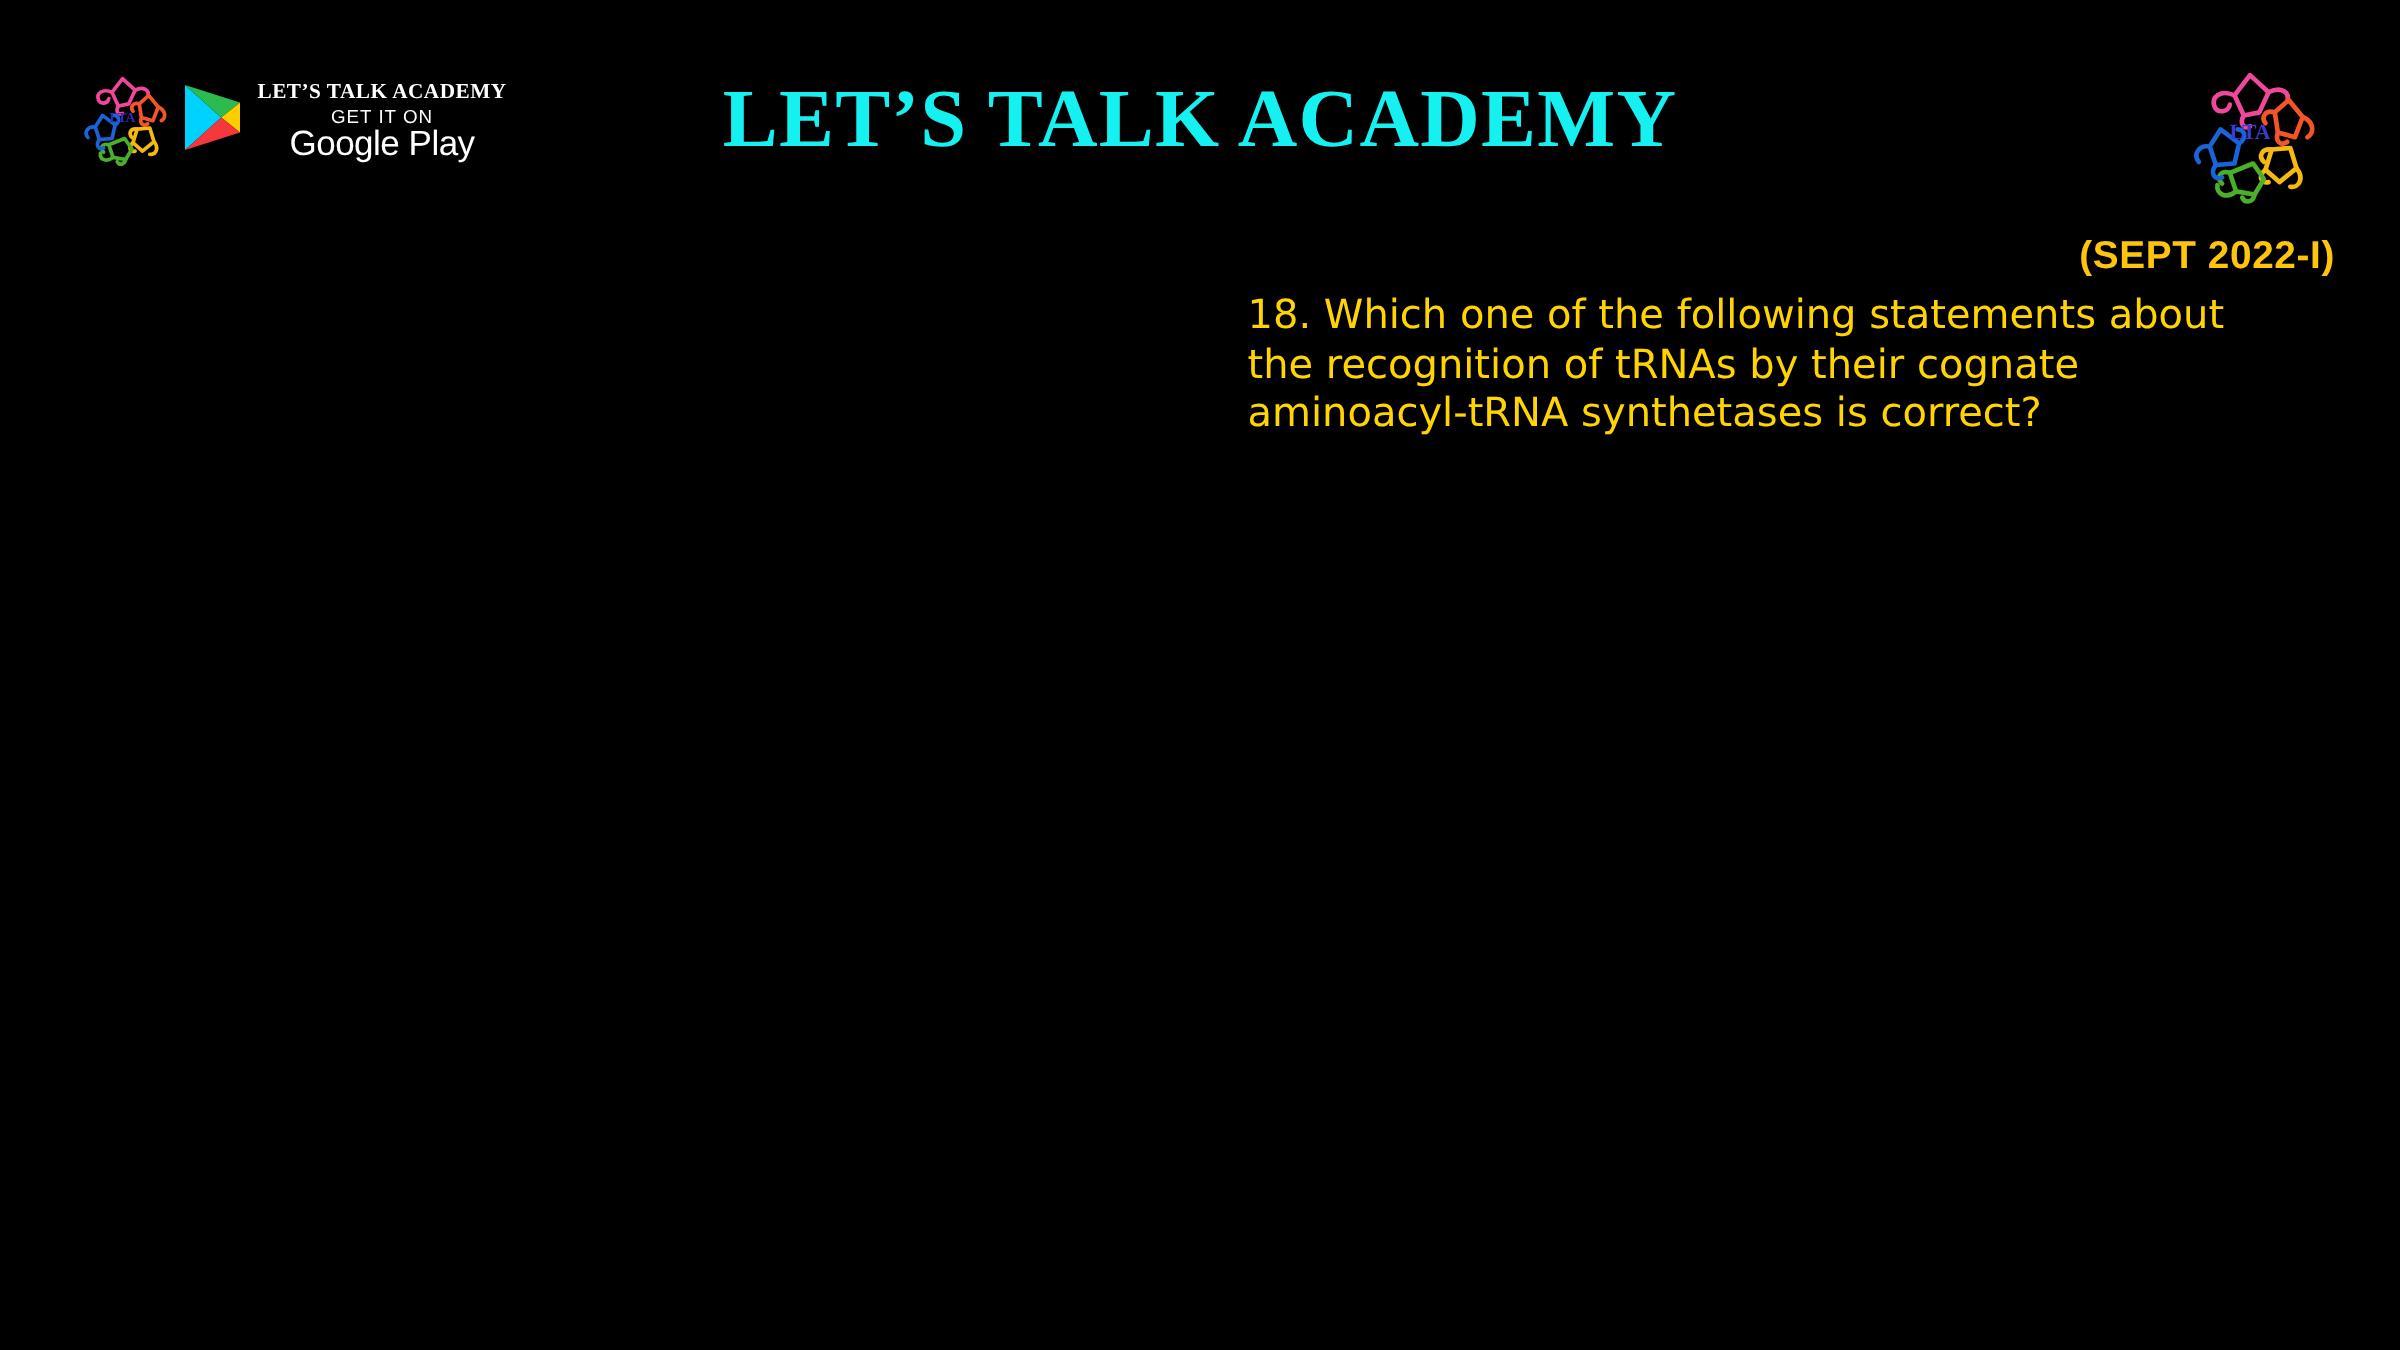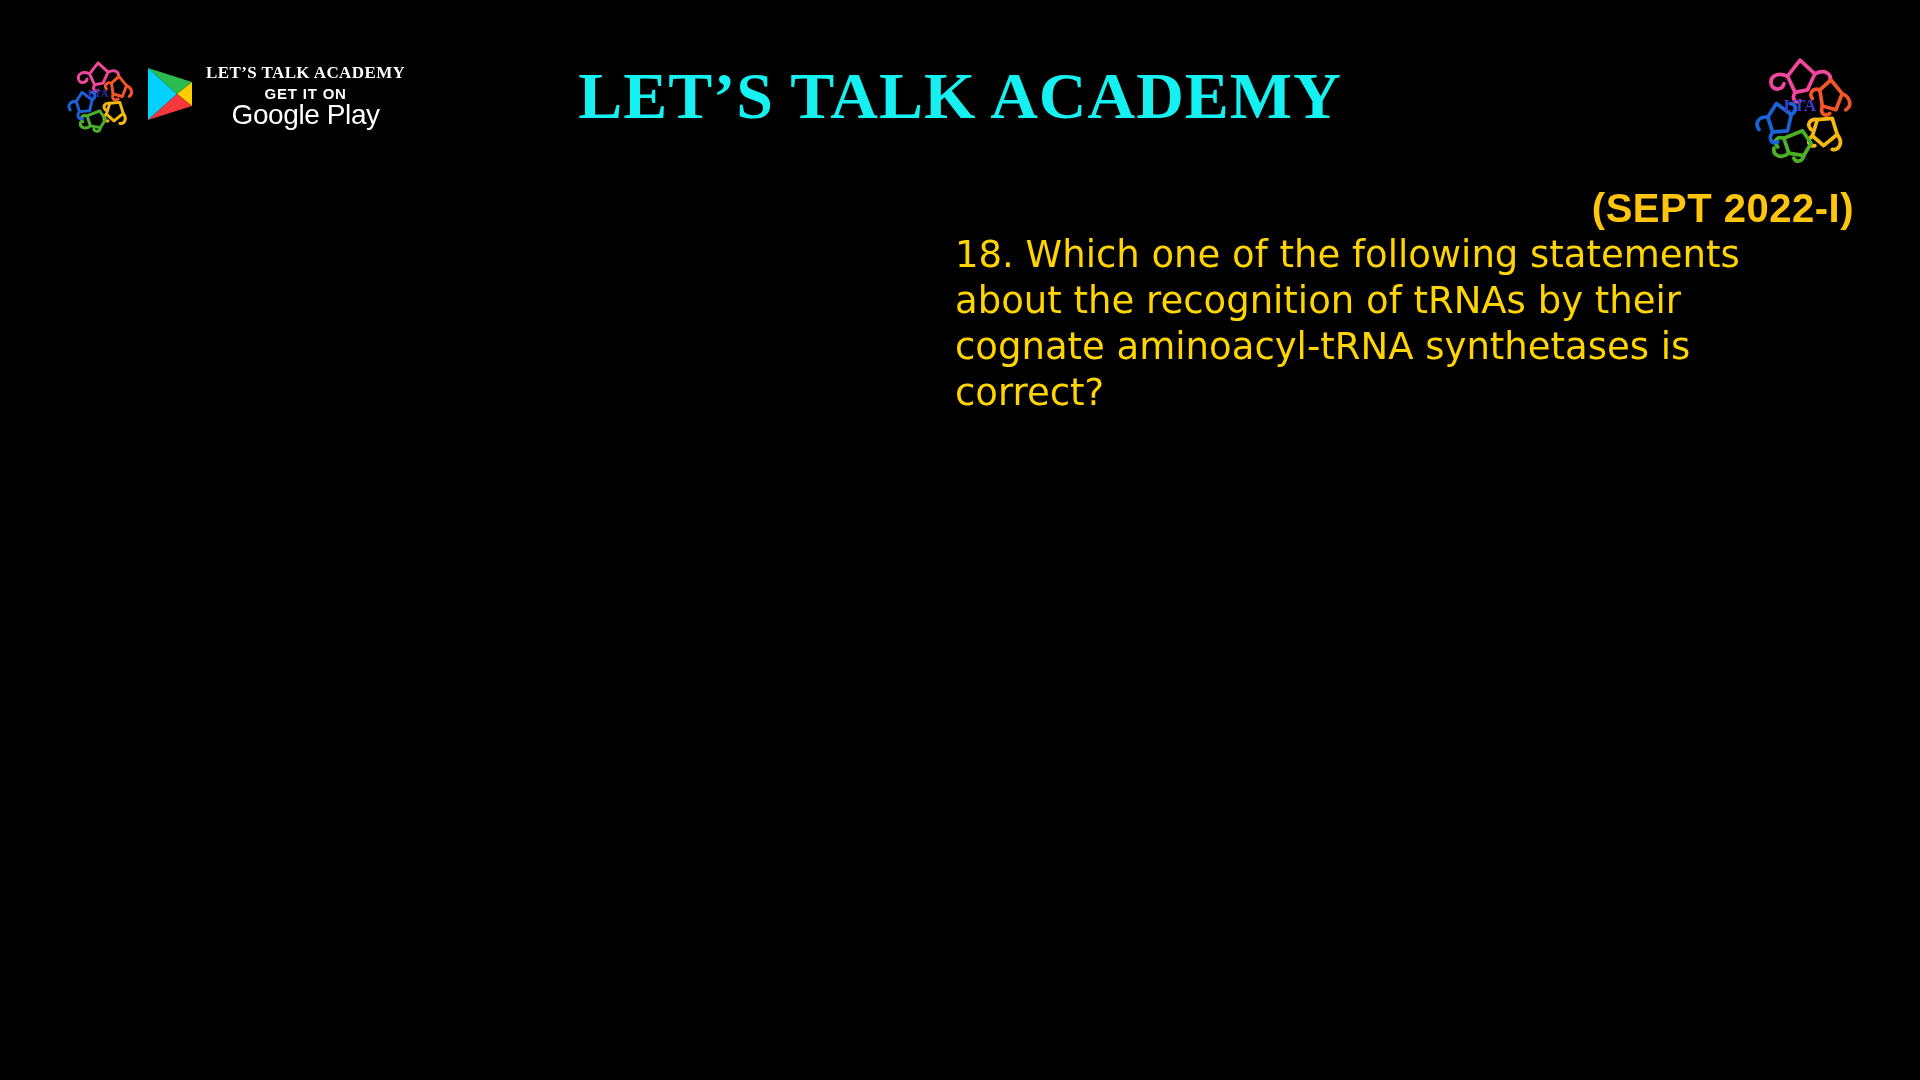--- a/index.html
+++ b/index.html
@@ -40,21 +40,21 @@
   .badge-academy {
     font-family:"Liberation Serif", serif;
     font-weight:bold;
     color:#ffffff;
     font-size:17px;
     letter-spacing:.4px;
     white-space:nowrap;
   }
   .badge-getiton {
     font-family:"Liberation Sans", sans-serif;
-    font-weight:bold;
+    font-weight:normal;
     color:#ffffff;
     font-size:15px;
     letter-spacing:.8px;
     margin-top:5px;
     white-space:nowrap;
     text-align:right;
   }
   .badge-google {
     font-family:"Liberation Sans", sans-serif;
     font-weight:normal;
@@ -81,43 +81,44 @@
 
   
   .brand-right {
     position:absolute;
     right:58px; top:44px;
   }
 
   
   .exam-tag {
     position:absolute;
-    right:66px;
+    right:52px;
     top:186px;
     font-family:"Liberation Sans", sans-serif;
     font-weight:bold;
-    font-size:40px;
+    font-size:31px;
     color:#ffc50d;
     letter-spacing:.5px;
     white-space:nowrap;
   }
 
   
   .qblock {
     position:absolute;
     left:955px;
     top:232px;
     width:920px;
   }
   .question-text {
     color:#ffd400;
     font-family:"DejaVu Sans", sans-serif;
-    font-size:37px;
+    font-size:32px;
     line-height:1.24;
     width:800px;
+    margin-left:43px;
   }
   .options { margin-top:27px; }
   .option {
     color:#ffffff;
     font-family:"DejaVu Sans", sans-serif;
     font-size:27.5px;
     line-height:1.24;
     margin-bottom:26px;
     width:920px;
   }

